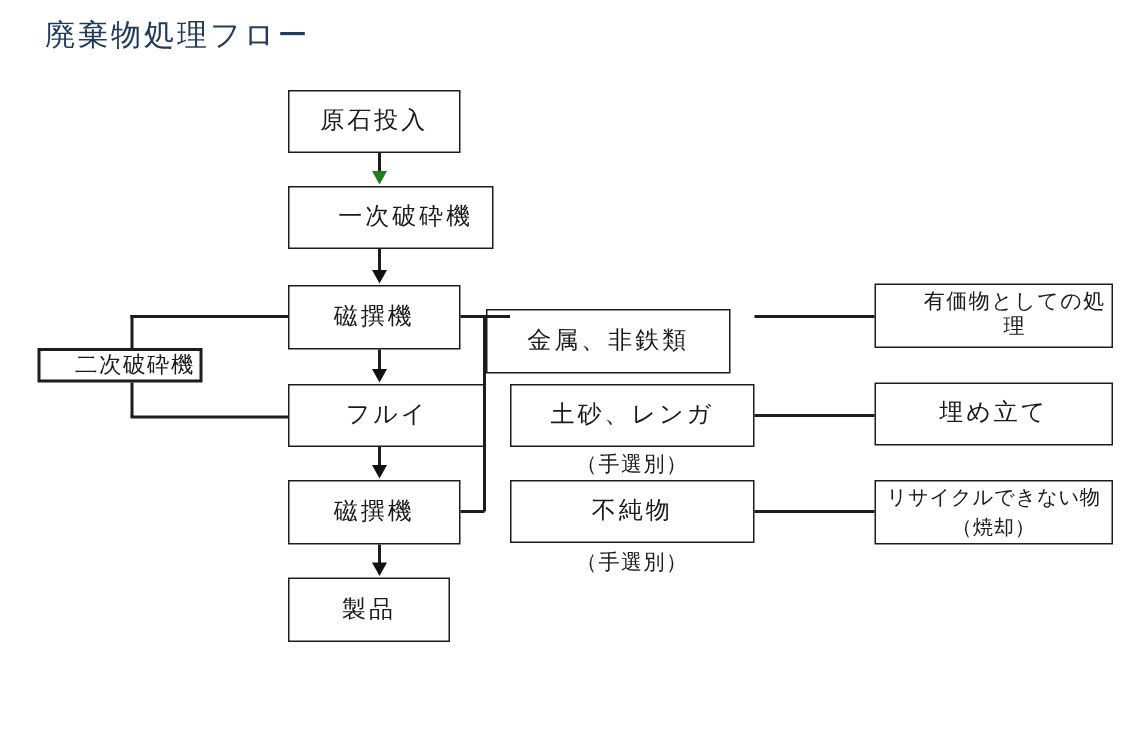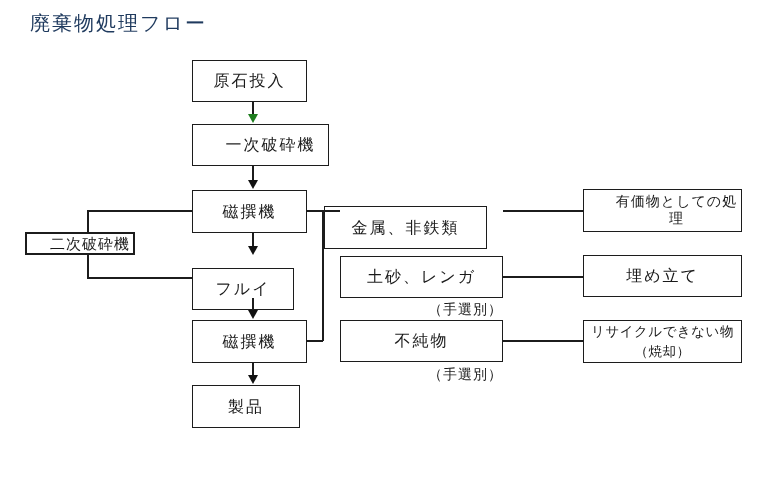--- a/index.html
+++ b/index.html
@@ -37,21 +37,21 @@
     letter-spacing: 2px;
     color: #1a1a1a;
     line-height: 1.2;
   }
   .box.thick { border-width: 2px; padding-left: 20px; }
   .box.small-text { font-size: 15px; letter-spacing: 1px; }
   .box.tight-text { font-size: 14px; letter-spacing: 1px; padding-left: 28px; }
   .box.two-line { font-size: 13.5px; letter-spacing: 0.5px; line-height: 1.45; flex-direction: column; }
   .annotation {
     position: absolute;
-    text-align: right;
+    text-align: center;
     font-size: 14px;
     letter-spacing: 1px;
     color: #1a1a1a;
   }
   .line {
     position: absolute;
     background: var(--line, #1c1c1c);
   }
   .hline { height: 1.5px; }
   .vline { width: 1.5px; }
@@ -79,21 +79,21 @@
   </div>
 
   <div class="box" style="left:192px; top:124px; width:137px; height:42px;padding-left:20px;">
     <span>一次破砕機</span>
   </div>
 
   <div class="box" style="left:192px; top:190px; width:115px; height:43px;">
     <span>磁撰機</span>
   </div>
 
-  <div class="box" style="left:192px; top:256px; width:102px; height:42px;margin-top:12px;">
+  <div class="box" style="left:192px; top:256px; width:132px; height:42px;">
     <span>フルイ</span>
   </div>
 
   <div class="box" style="left:192px; top:320px; width:115px; height:43px;">
     <span>磁撰機</span>
   </div>
 
   <div class="box" style="left:192px; top:385px; width:108px; height:43px;">
     <span>製品</span>
   </div>

